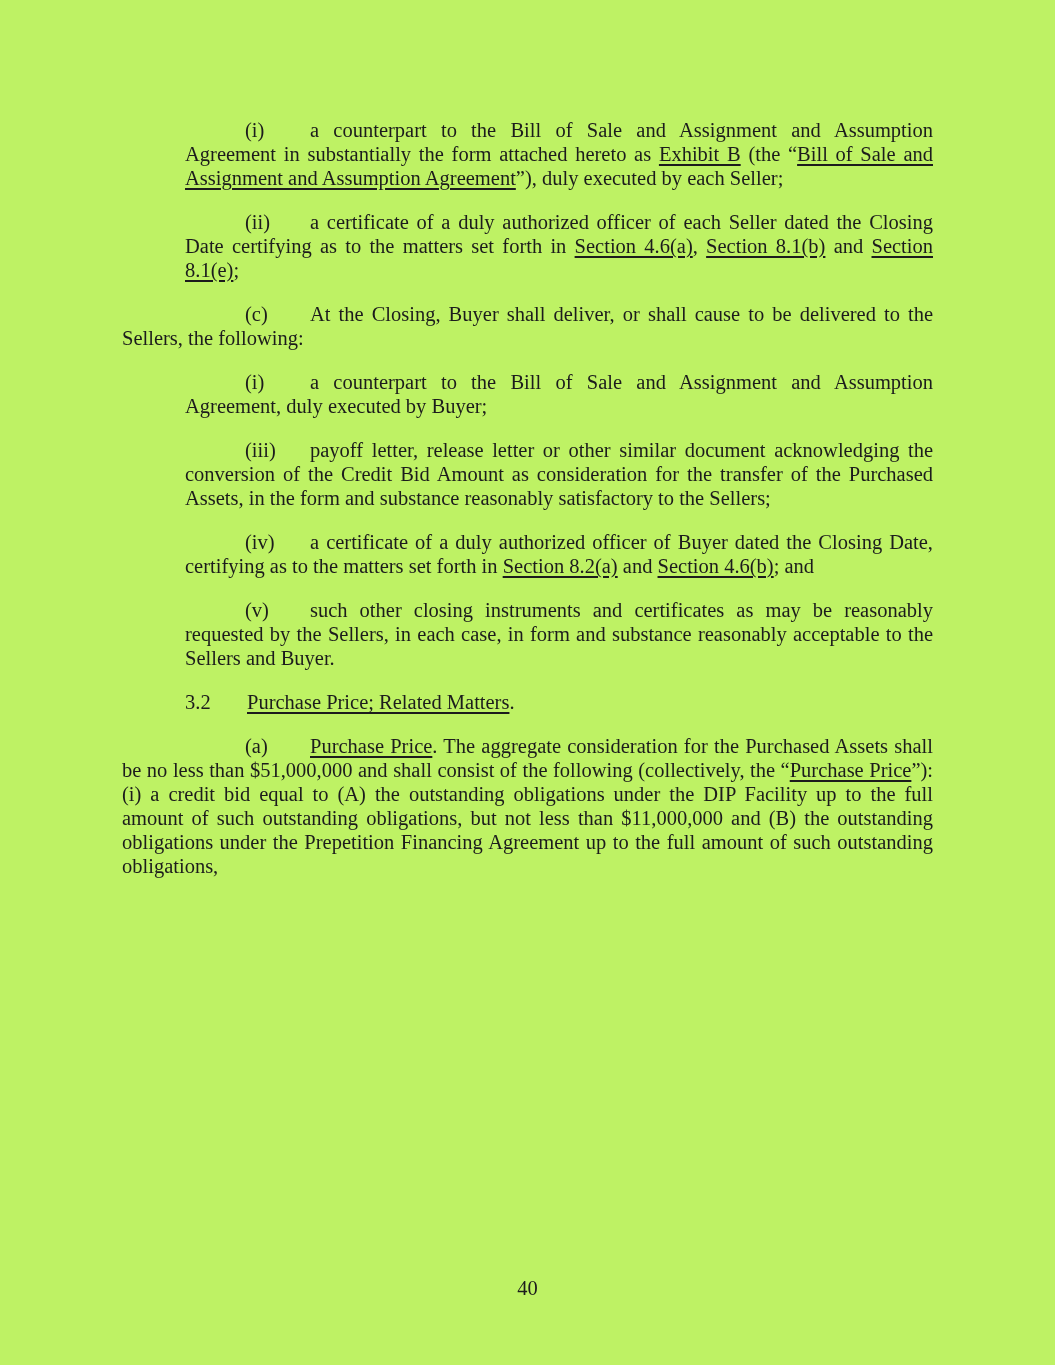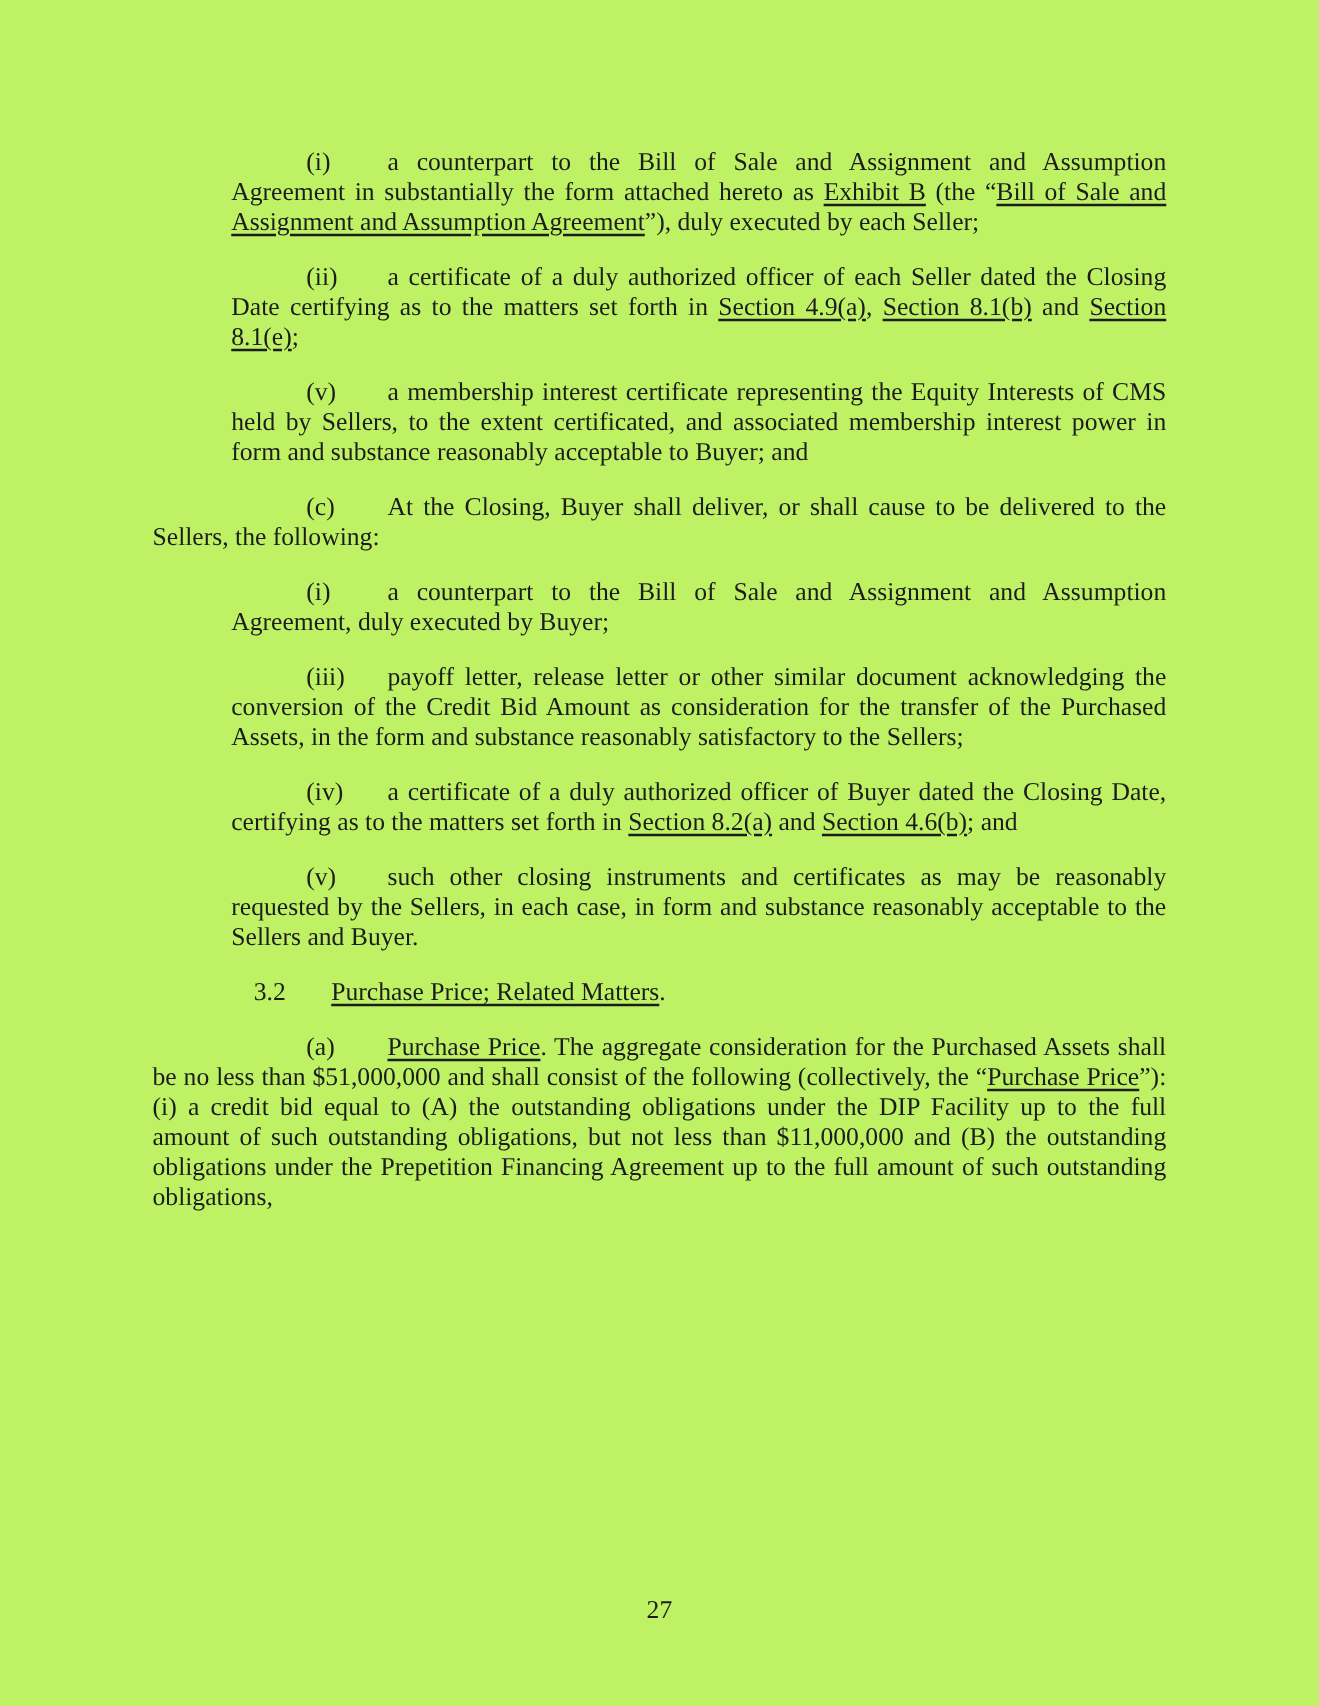--- a/index.html
+++ b/index.html
@@ -35,21 +35,21 @@
     text-indent: 60px;
   }
   
   p.main {
     margin-left: 0;
     text-indent: 123px;
     font-family: Liberation Serif, serif;
   }
   
   p.heading {
-    margin-left: 81px;
+    margin-left: 63px;
     text-indent: 0;
   }
   .marker {
     display: inline-block;
     width: 65px;
     text-indent: 0;
     text-align: left;
   }
   .marker-heading {
     width: 62px;
@@ -67,24 +67,23 @@
     text-align: center;
     font-size: 20.5px;
   }
 </style>
 </head>
 <body>
 
 <div class="page">
   <div class="content">
       <p class="para sub"><span class="marker">(i)</span><span>a counterpart to the Bill of Sale and Assignment and Assumption Agreement in substantially the form attached hereto as </span><span class="u">Exhibit B</span><span> (the “</span><span class="u">Bill of Sale and Assignment and Assumption Agreement</span><span>”), duly executed by each Seller;</span></p>
-      <p class="para sub"><span class="marker">(ii)</span><span>a certificate of a duly authorized officer of each Seller dated the Closing Date certifying as to the matters set forth in </span><span class="u">Section 4.9(a)</span><span>, </span><span class="u">Section 8.1(b)</span><span> and </span><span class="u">Section 8.1(e)</span><span>;</span></p>
-      <p class="para sub"><span class="marker">(v)</span><span>a membership interest certificate representing the Equity Interests of CMS held by Sellers, to the extent certificated, and associated membership interest power in form and substance reasonably acceptable to Buyer; and</span></p>
+      <p class="para sub"><span class="marker">(ii)</span><span>a certificate of a duly authorized officer of each Seller dated the Closing Date certifying as to the matters set forth in </span><span class="u">Section 4.6(a)</span><span>, </span><span class="u">Section 8.1(b)</span><span> and </span><span class="u">Section 8.1(e)</span><span>;</span></p>
       <p class="para main"><span class="marker">(c)</span><span>At the Closing, Buyer shall deliver, or shall cause to be delivered to the Sellers, the following:</span></p>
       <p class="para sub"><span class="marker">(i)</span><span>a counterpart to the Bill of Sale and Assignment and Assumption Agreement, duly executed by Buyer;</span></p>
       <p class="para sub"><span class="marker">(iii)</span><span>payoff letter, release letter or other similar document acknowledging the conversion of the Credit Bid Amount as consideration for the transfer of the Purchased Assets, in the form and substance reasonably satisfactory to the Sellers;</span></p>
       <p class="para sub"><span class="marker">(iv)</span><span>a certificate of a duly authorized officer of Buyer dated the Closing Date, certifying as to the matters set forth in </span><span class="u">Section 8.2(a)</span><span> and </span><span class="u">Section 4.6(b)</span><span>; and</span></p>
       <p class="para sub"><span class="marker">(v)</span><span>such other closing instruments and certificates as may be reasonably requested by the Sellers, in each case, in form and substance reasonably acceptable to the Sellers and Buyer.</span></p>
       <p class="para heading"><span class="marker marker-heading">3.2</span><span class="u">Purchase Price; Related Matters</span><span>.</span></p>
       <p class="para main"><span class="marker">(a)</span><span class="u">Purchase Price</span><span>. The aggregate consideration for the Purchased Assets shall be no less than $51,000,000 and shall consist of the following (collectively, the “</span><span class="u">Purchase Price</span><span>”): (i) a credit bid equal to (A) the outstanding obligations under the DIP Facility up to the full amount of such outstanding obligations, but not less than $11,000,000 and (B) the outstanding obligations under the Prepetition Financing Agreement up to the full amount of such outstanding obligations,</span></p>
     </div>
-  <div class="page-number">27</div>
+  <div class="page-number">40</div>
 </div>
 
 </body></html>

